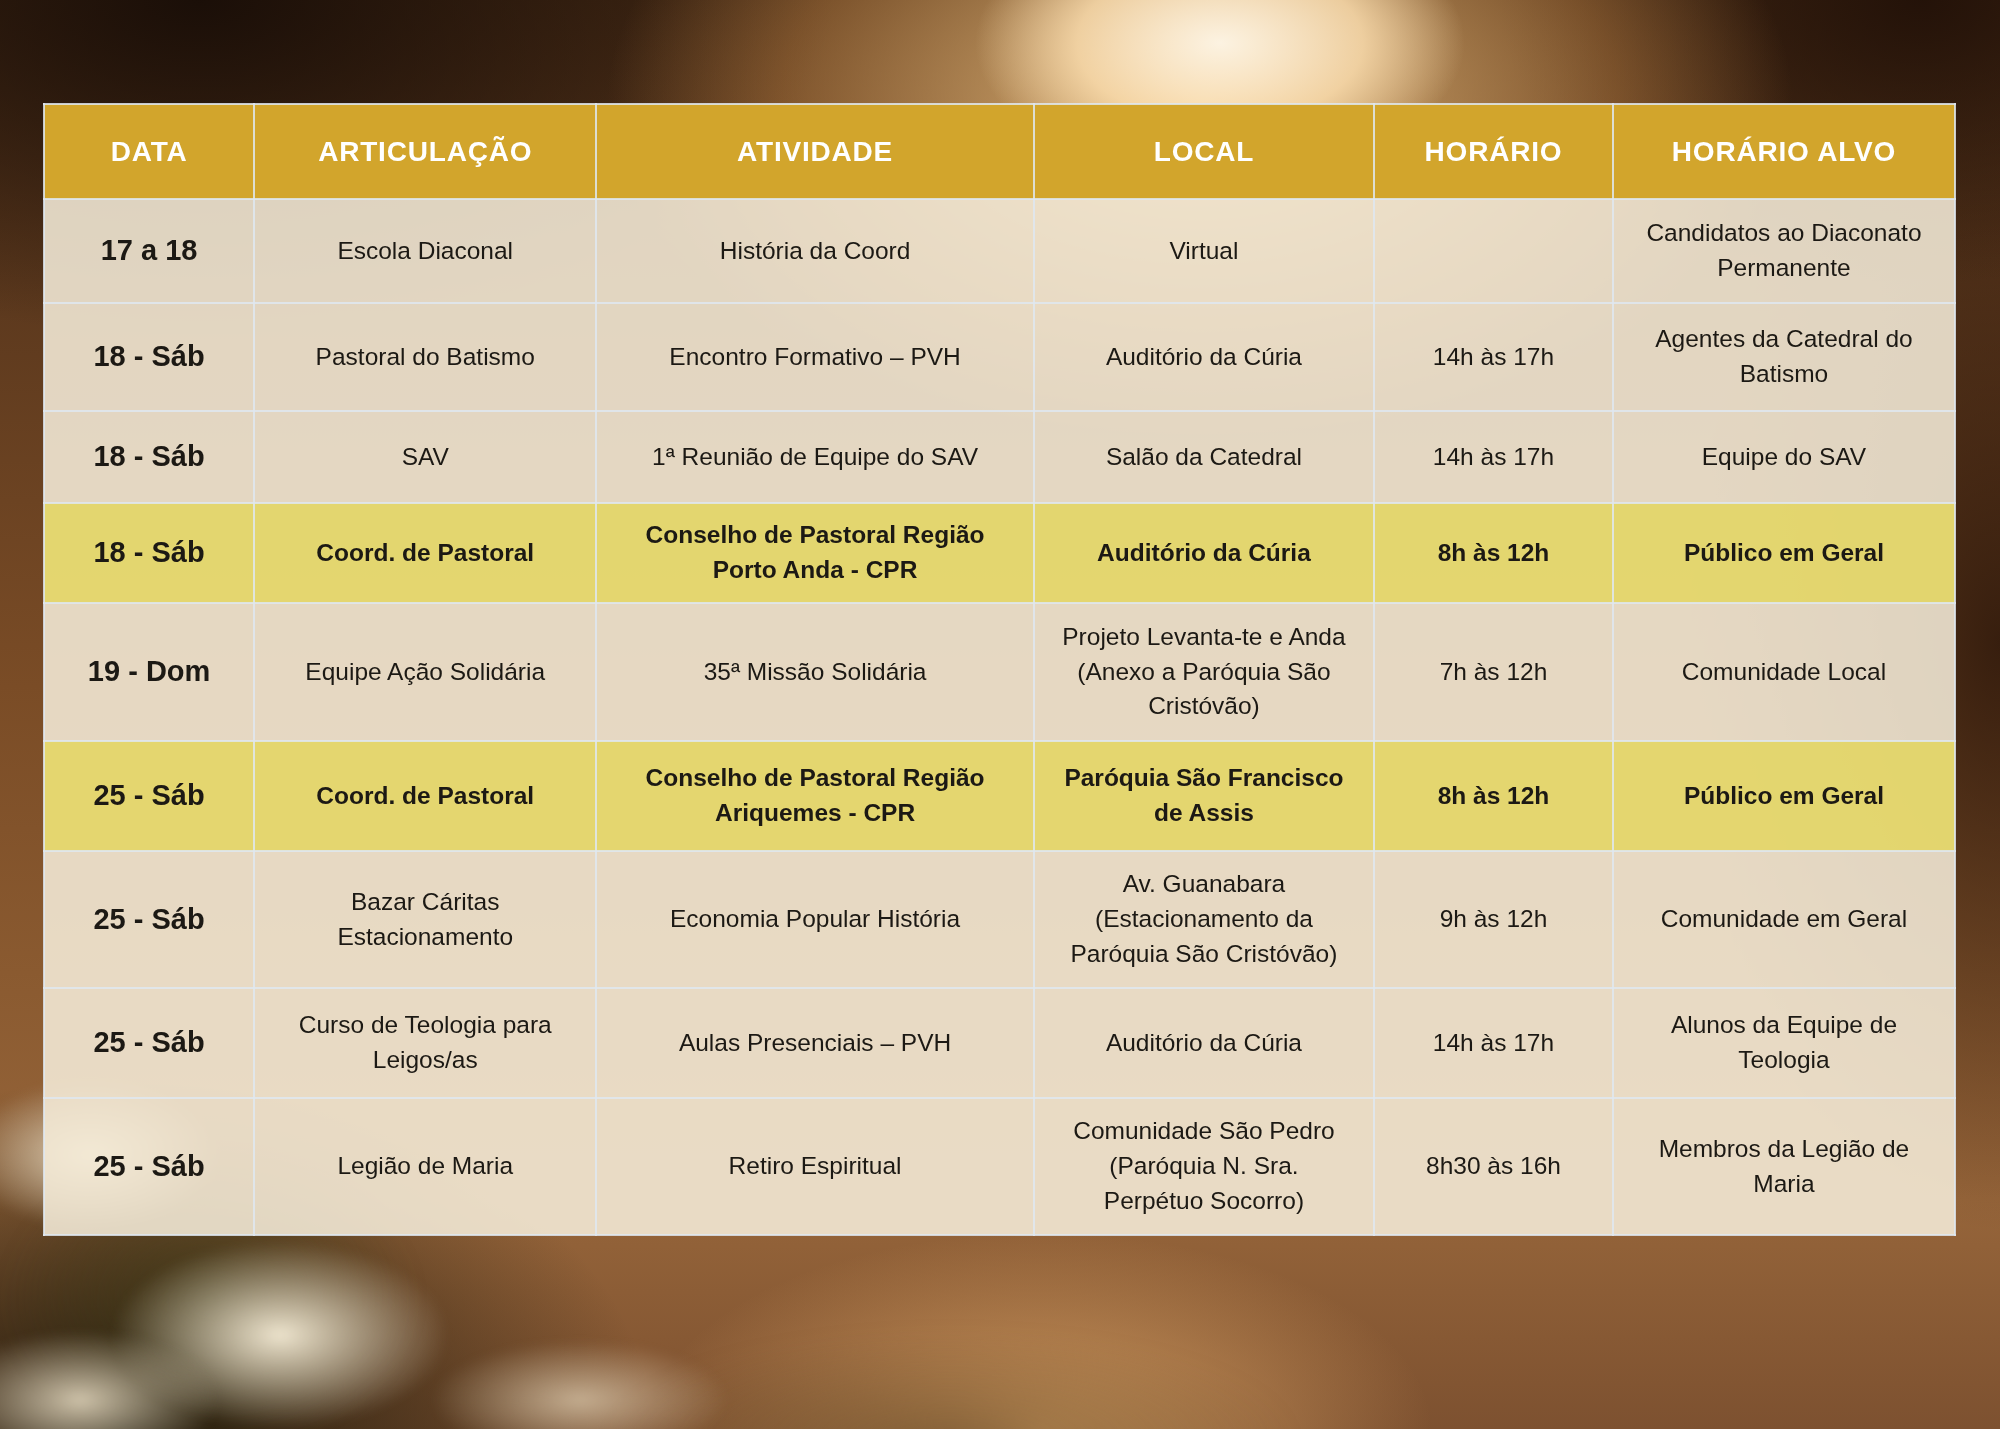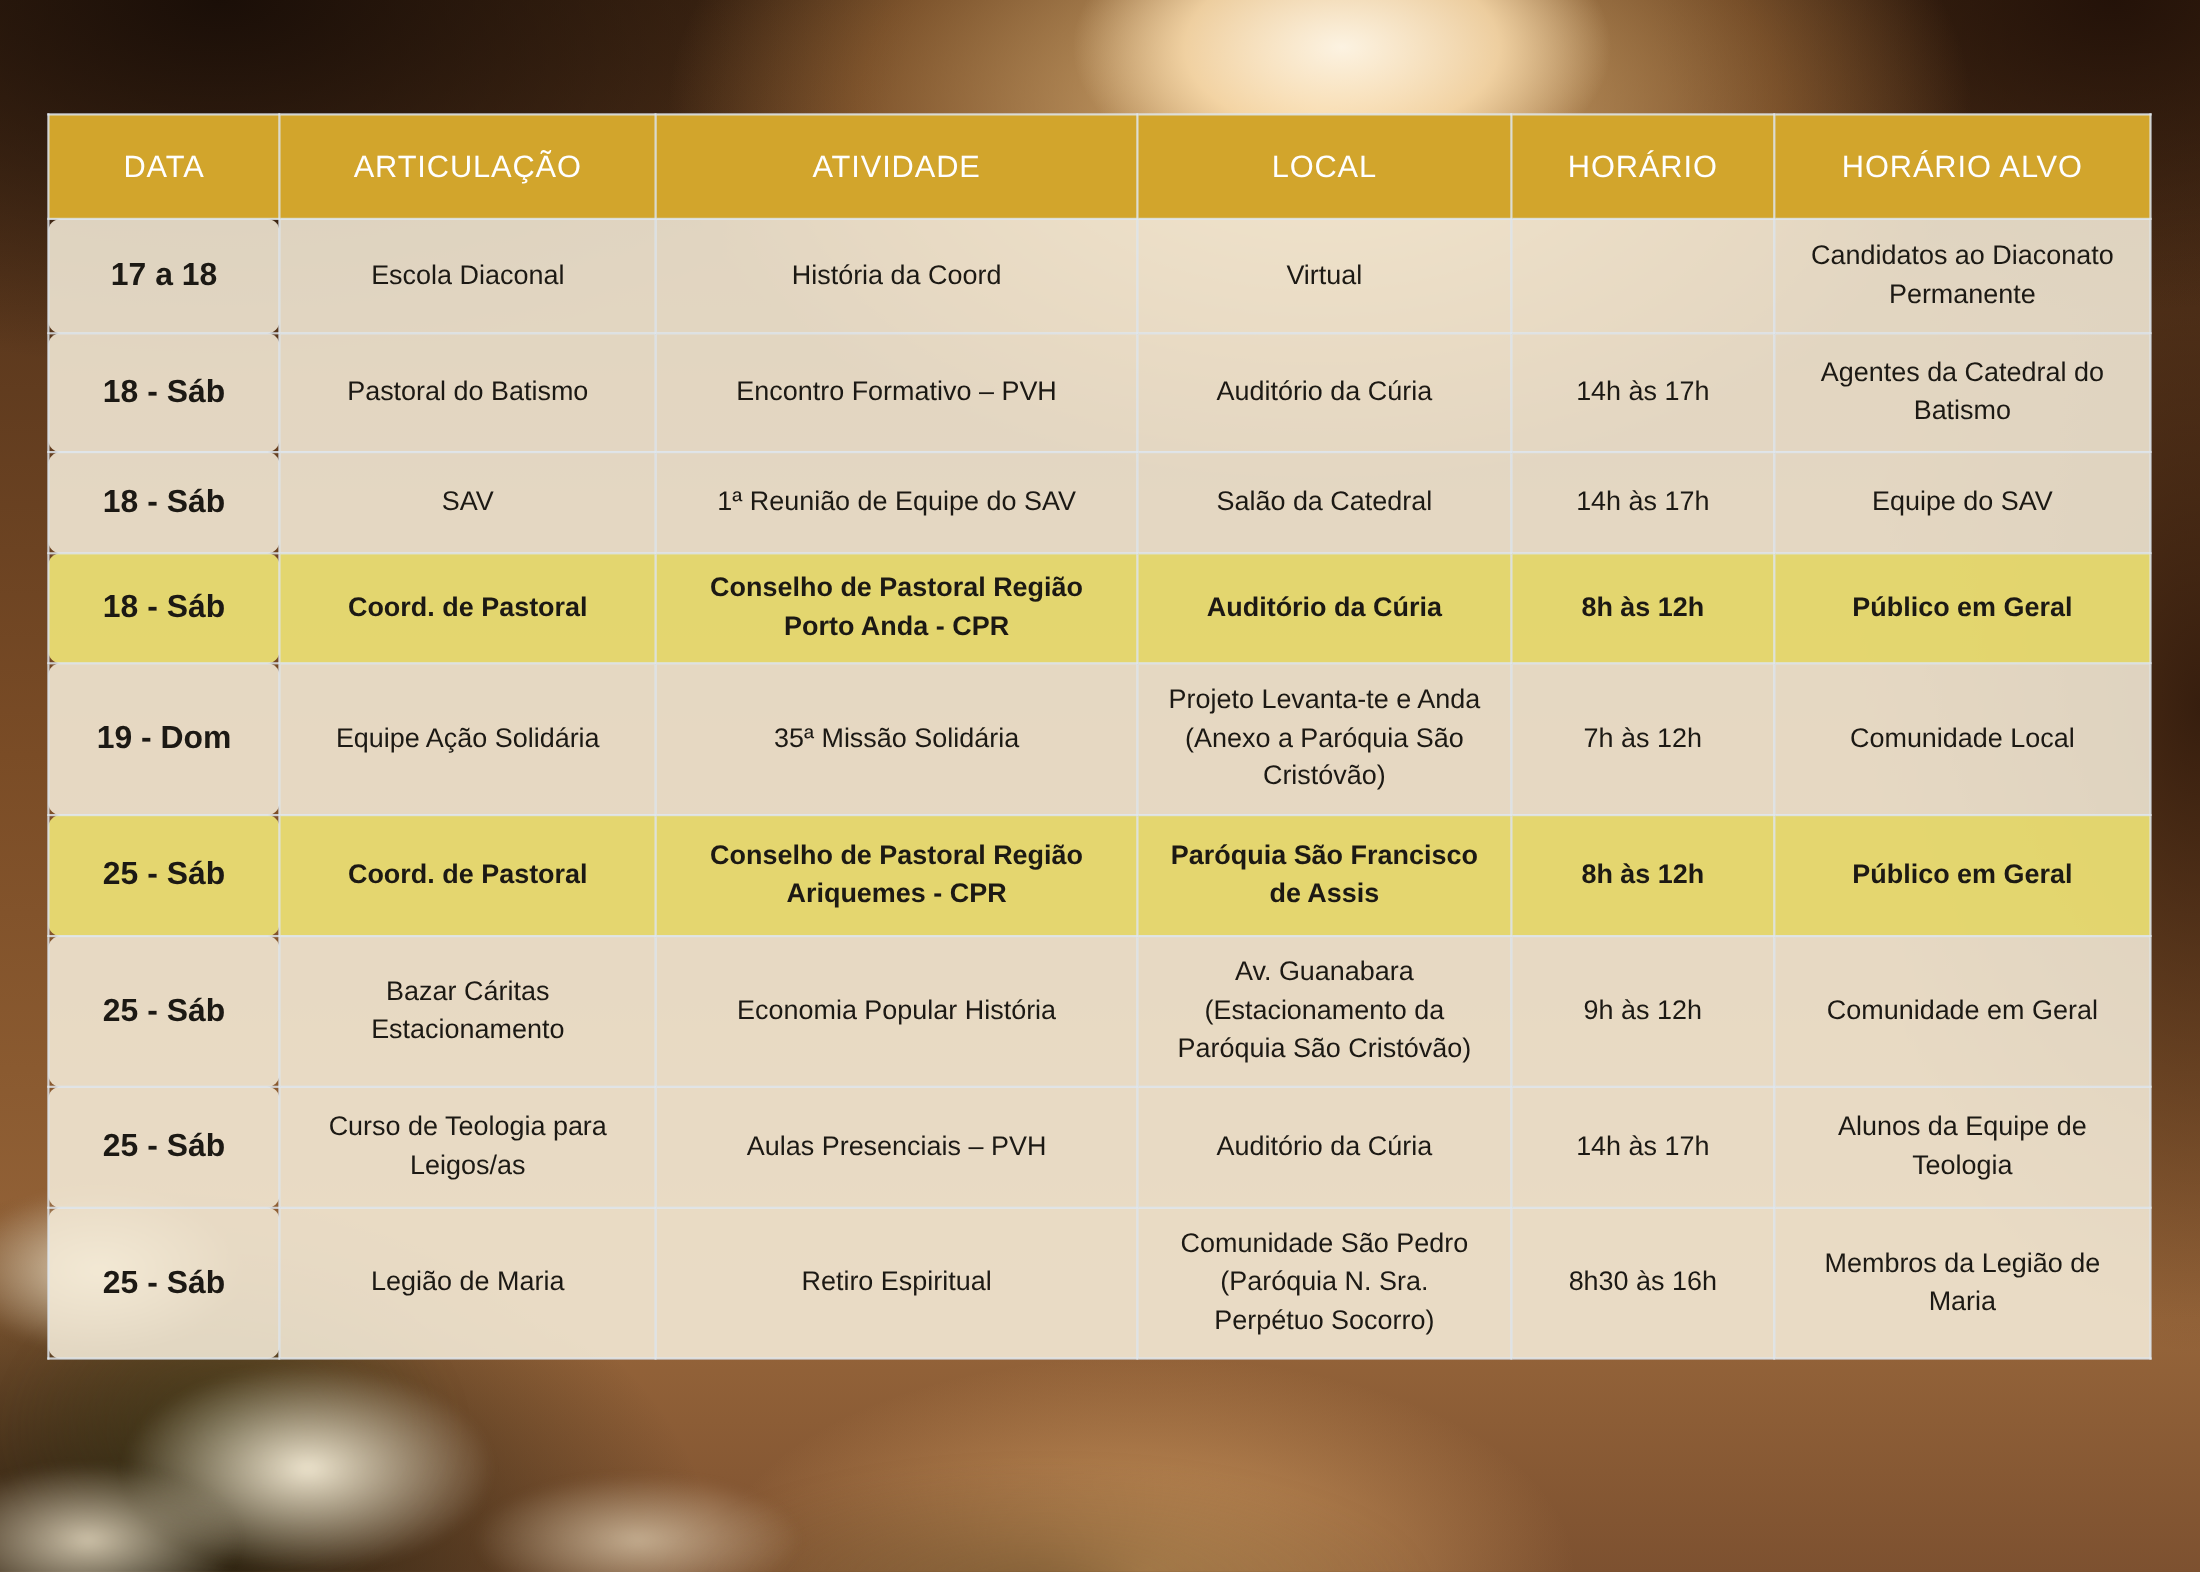--- a/index.html
+++ b/index.html
@@ -36,24 +36,24 @@
   th,td{
     border:2px solid rgba(223,231,240,0.85);
     text-align:center;vertical-align:middle;
     padding:6px 22px;box-sizing:border-box;
     color:var(--body-text,#1c1914);
   }
   thead tr{height:95px;}
   th{
     background:var(--header-bg,#D2A52C);
     color:var(--header-text,#ffffff);
-    font-size:28px;font-weight:400;letter-spacing:0.8px;
+    font-size:28px;font-weight:700;letter-spacing:0.8px;
   }
   td{background:rgba(245,236,216,0.88);font-size:24.5px;line-height:1.42;}
-  td.col0{font-weight:700;font-size:29px;border-radius:11px;}
+  td.col0{font-weight:700;font-size:29px;}
   tr.highlight td{background:rgba(231,219,114,0.97);font-weight:700;}
   tbody tr:nth-child(1){height:104px;}
   tbody tr:nth-child(2){height:108px;}
   tbody tr:nth-child(3){height:92px;}
   tbody tr:nth-child(4){height:100px;}
   tbody tr:nth-child(5){height:138px;}
   tbody tr:nth-child(6){height:110px;}
   tbody tr:nth-child(7){height:137px;}
   tbody tr:nth-child(8){height:110px;}
   tbody tr:nth-child(9){height:137px;}

